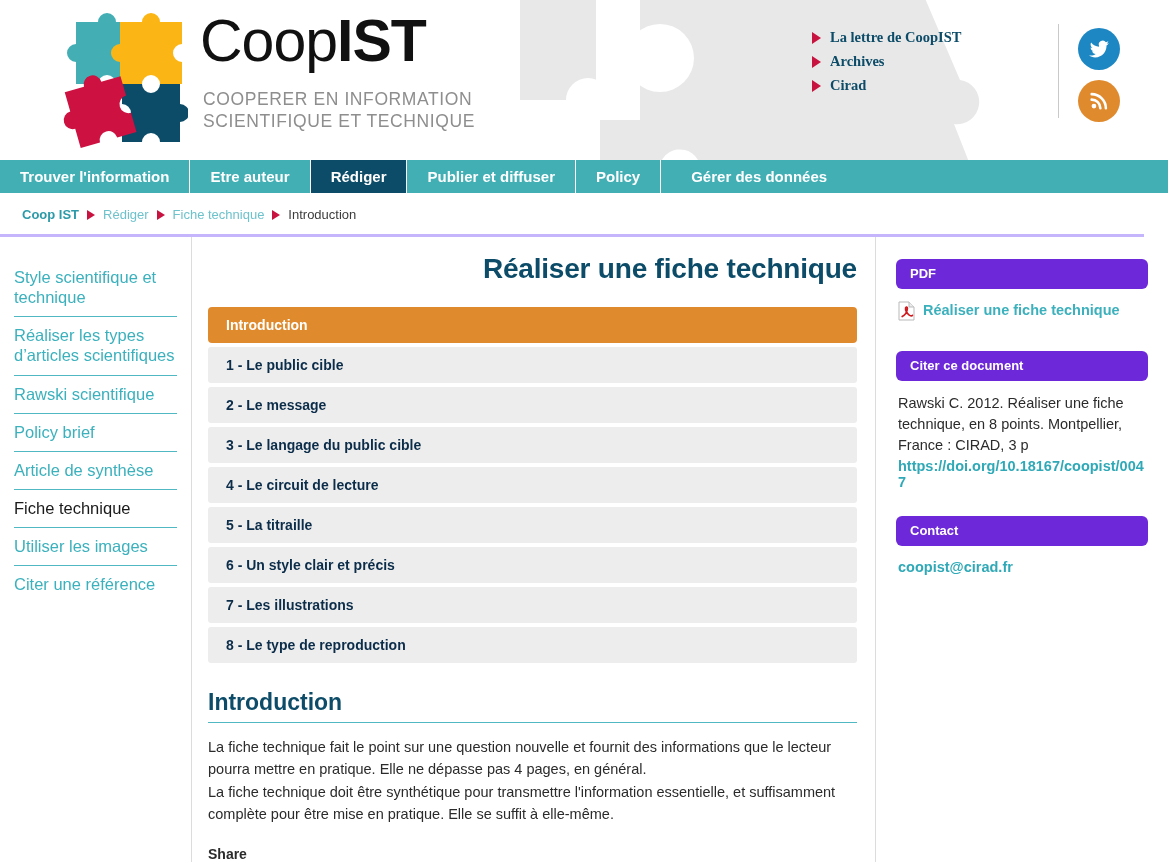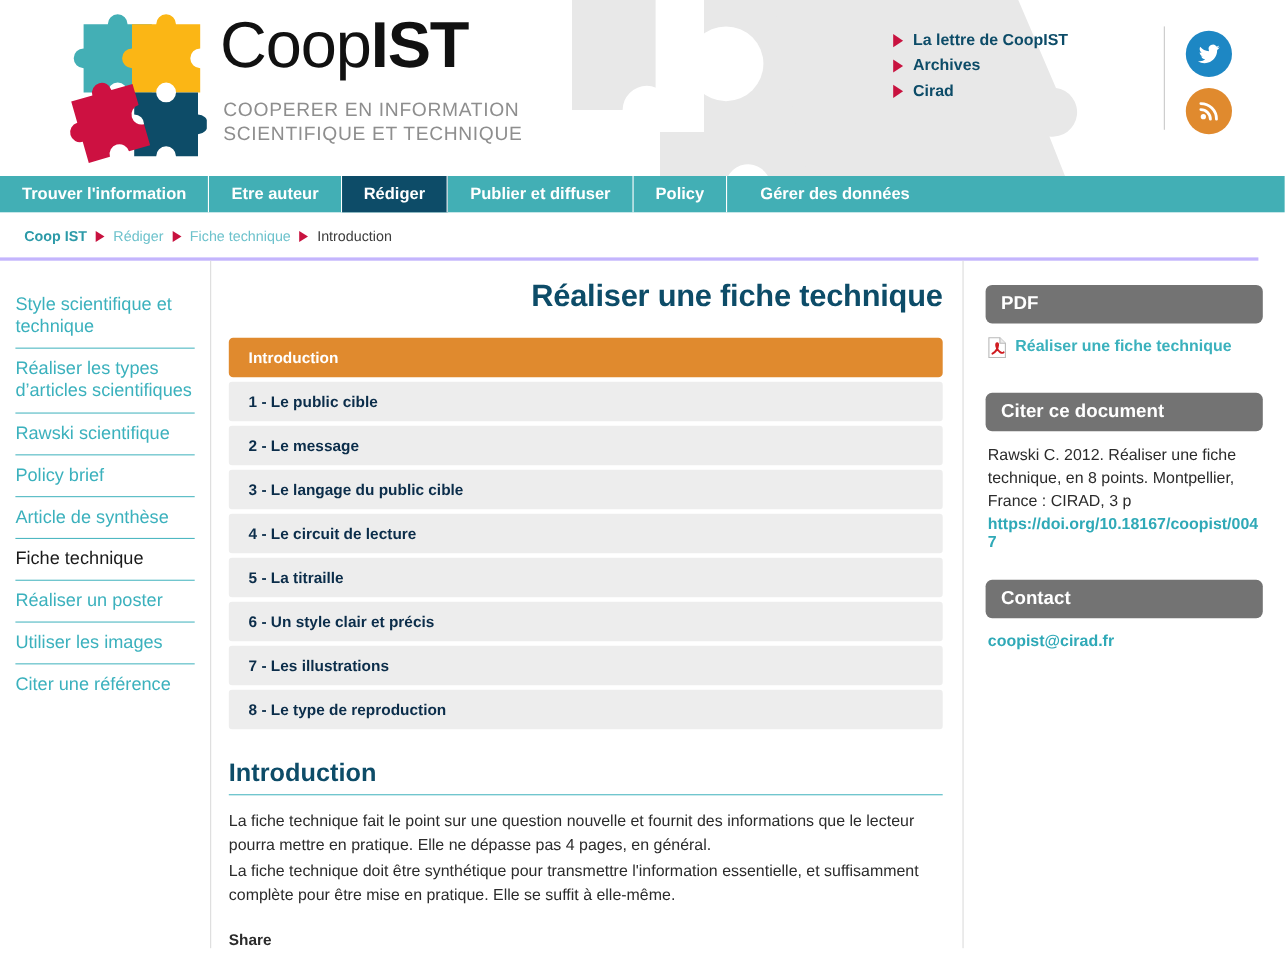--- a/index.html
+++ b/index.html
@@ -57,20 +57,21 @@
   }
   .hlink {
     display: flex; align-items: center;
     gap: 9px;
     margin-bottom: 7px;
     font-size: 14.5px;
     font-weight: 700;
     color: #0d4c68;
     cursor: pointer;
     white-space: nowrap;
+    font-family: Liberation Serif, serif;
   }
   .tri {
     width: 0; height: 0;
     border-top: 6px solid transparent;
     border-bottom: 6px solid transparent;
     border-left: 9px solid #c8123f;
     flex: 0 0 auto;
   }
   .hdr-divider {
     position: absolute;
@@ -203,23 +204,23 @@
 
   
   .rsidebar {
     width: 293px;
     flex: 0 0 293px;
     border-left: 1px solid #dcdcdc;
     padding: 22px 20px 0 20px;
   }
   .panel { margin-bottom: 26px; }
   .panel-head {
-    background: #737373;
+    background: #6d28d9;
     color: #ffffff;
-    font-size: 17px;
+    font-size: 13px;
     font-weight: 700;
     padding: 7px 0 8px 14px;
     border-radius: 6px;
   }
   .panel-body { padding: 12px 2px 0 2px; }
   .pdf-row {
     display: flex; align-items: flex-start; gap: 8px;
     cursor: pointer;
   }
   .pdf-link {
@@ -347,21 +348,20 @@
 
   <div class="layout">
 
     <div class="lsidebar">
       <div class="ls-item">Style scientifique et technique</div>
       <div class="ls-item">Réaliser les types d’articles scientifiques</div>
       <div class="ls-item">Rawski scientifique</div>
       <div class="ls-item">Policy brief</div>
       <div class="ls-item">Article de synthèse</div>
       <div class="ls-item active">Fiche technique</div>
-      <div class="ls-item">Réaliser un poster</div>
       <div class="ls-item">Utiliser les images</div>
       <div class="ls-item">Citer une référence</div>
     </div>
 
     <div class="main">
       <h1 class="page-title">Réaliser une fiche technique</h1>
 
       <div class="accordion">
         <div class="acc-item active">Introduction</div>
         <div class="acc-item">1 - Le public cible</div>

